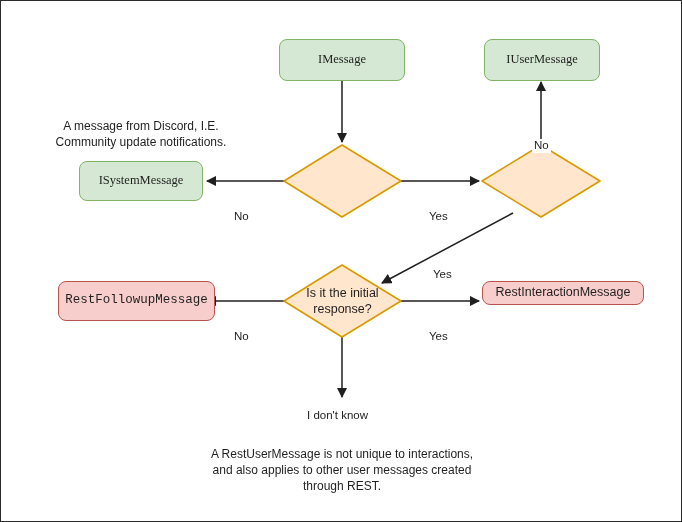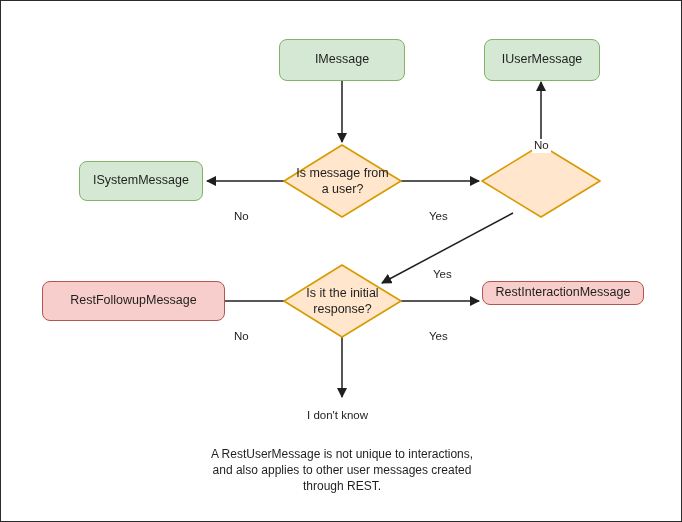--- a/index.html
+++ b/index.html
@@ -33,20 +33,21 @@
     justify-content: center;
     text-align: center;
     font-size: 12.5px;
     color: #1f1f1f;
     border-radius: 8px;
     line-height: 1.25;
   }
   .node.green {
     background: #d5e8d4;
     border: 1.4px solid #82b366;
+    font-family: Liberation Serif, serif;
   }
   .node.red {
     background: #f8cecc;
     border: 1.4px solid #b85450;
   }
   .diamond-wrap {
     position: absolute;
   }
   .diamond-label {
     position: absolute;
@@ -131,50 +132,49 @@
   </div>
 
   <div class="node green" style="left:483px; top:38px; width:116px; height:42px;">
     <span>IUserMessage</span>
   </div>
 
   <div class="node green" style="left:78px; top:160px; width:124px; height:40px;">
     <span>ISystemMessage</span>
   </div>
 
-  <div class="node red" style="left:41px; top:280px; width:183px; height:40px;">
+  <div class="node red" style="left:57px; top:280px; width:157px; height:40px;font-family:Liberation Mono, monospace;">
     <span>RestFollowupMessage</span>
   </div>
 
   <div class="node red" style="left:481px; top:280px; width:162px; height:24px;">
     <span>RestInteractionMessage</span>
   </div>
 
 
-  <div class="diamond-wrap" style="left:283px; top:144px; width:117px; height:72px;">
-    <div class="diamond-label">Is message from a user?</div>
-  </div>
 
 
   <div class="diamond-wrap" style="left:283px; top:264px; width:117px; height:72px;">
     <div class="diamond-label">Is it the initial response?</div>
   </div>
 
   <div class="edge-label" style="left:231px; top:173px;">No</div>
 
   <div class="edge-label" style="left:426px; top:173px;">Yes</div>
 
   <div class="edge-label" style="left:531px; top:102px;">No</div>
 
   <div class="edge-label" style="left:430px; top:231px;">Yes</div>
 
   <div class="edge-label" style="left:231px; top:293px;">No</div>
 
   <div class="edge-label" style="left:426px; top:293px;">Yes</div>
 
   <div class="edge-label" style="left:304px; top:372px;">I don't know</div>
 
+  <div class="note" style="left:45px; top:118px; width:190px;">A message from Discord, I.E.
+Community update notifications.</div>
 
   <div class="note" style="left:186px; top:446px; width:310px;">A RestUserMessage is not unique to interactions,
 and also applies to other user messages created
 through REST.</div>
 
 </div>
 
 </body></html>

